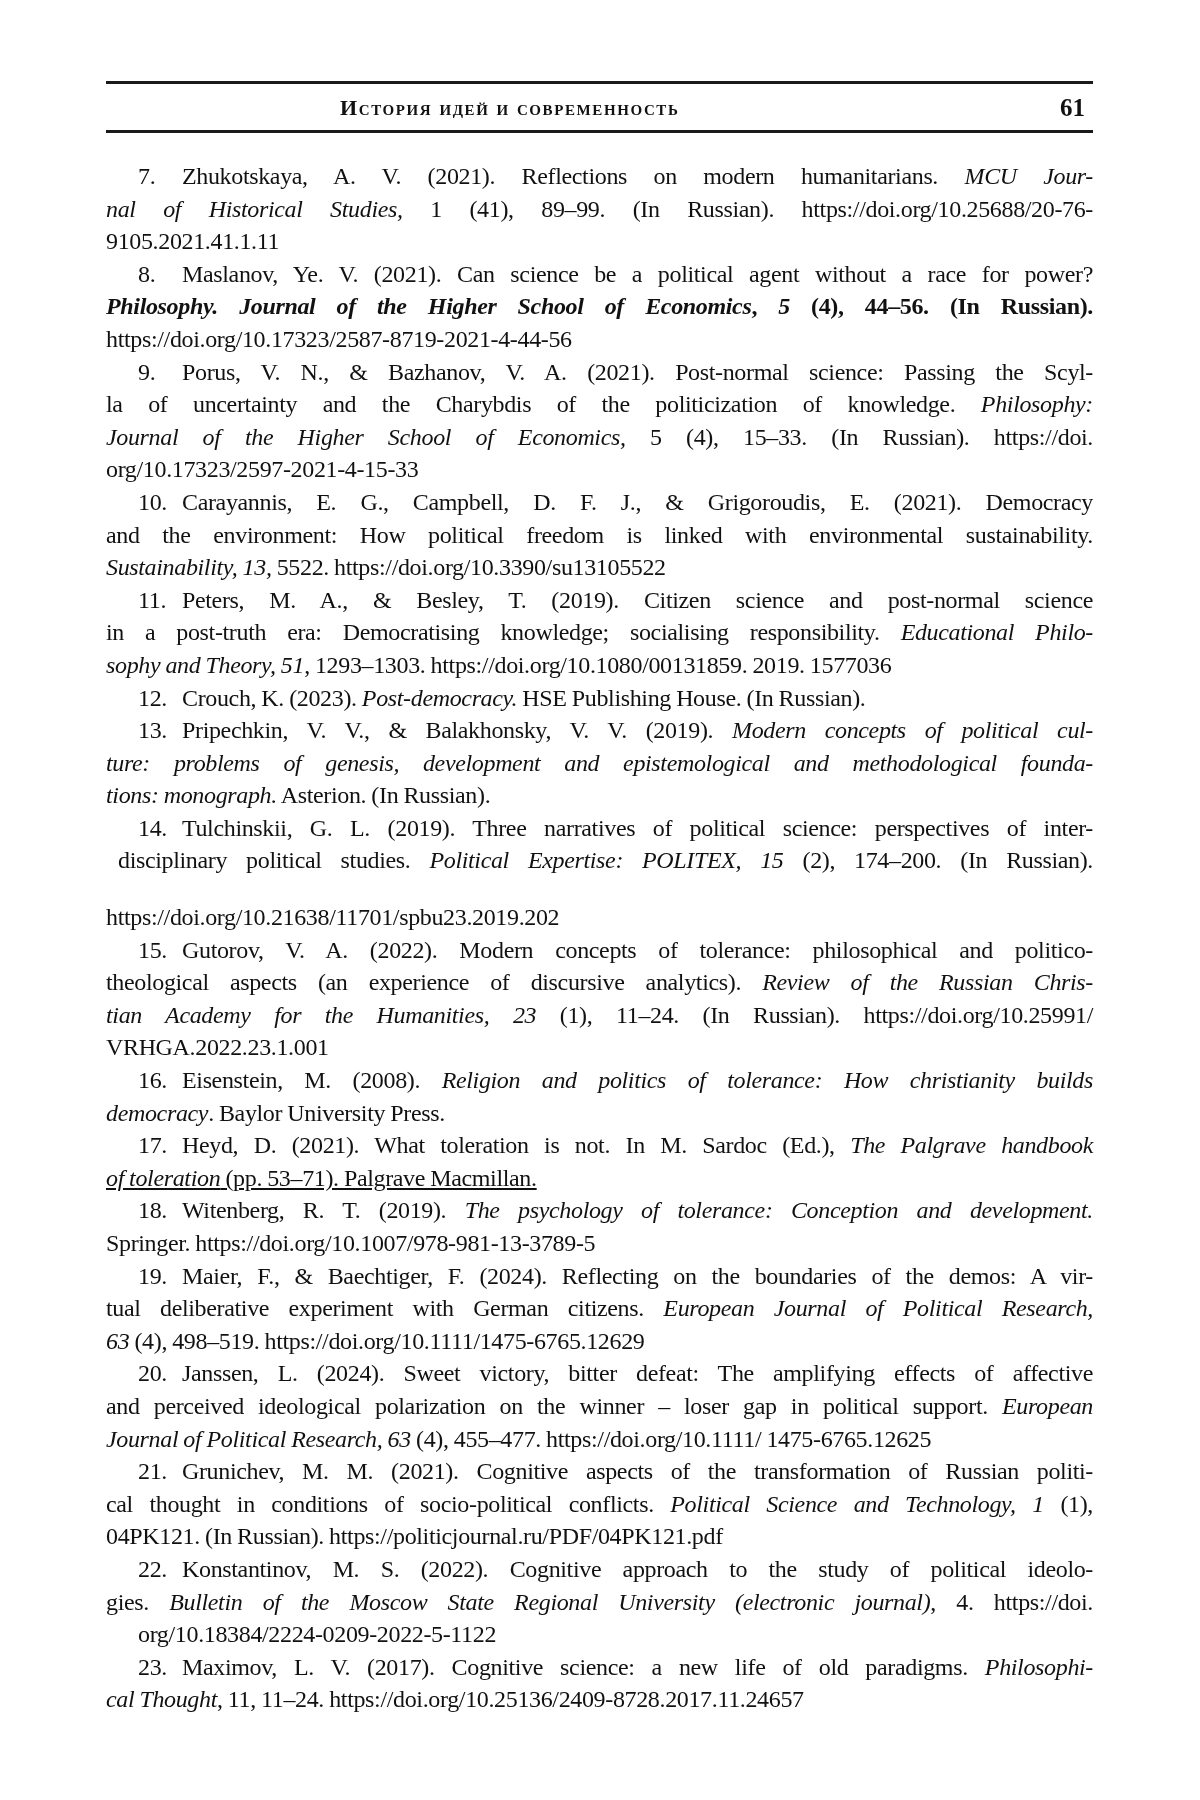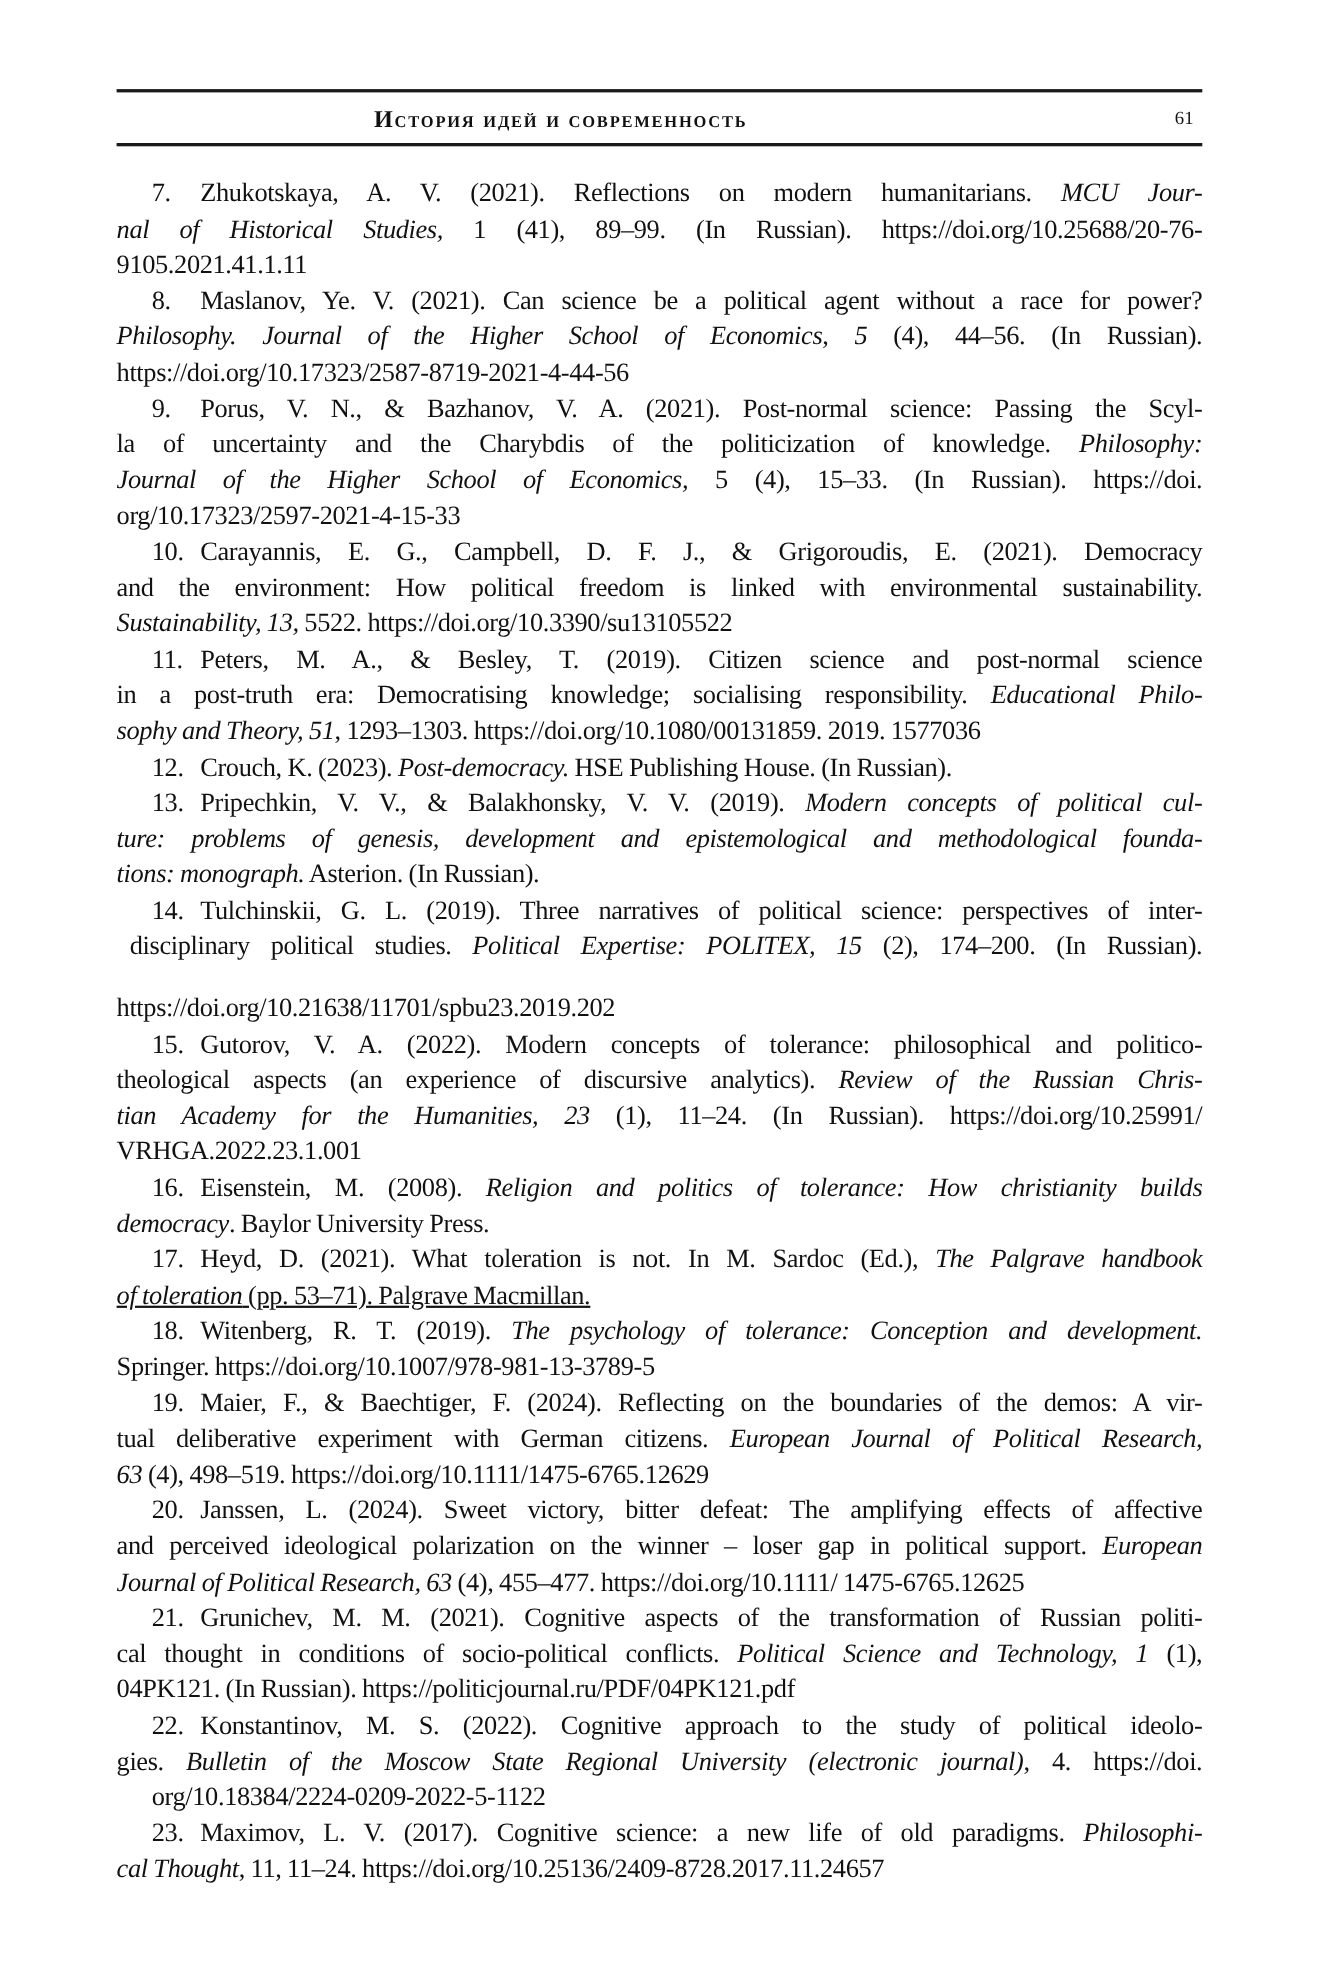--- a/index.html
+++ b/index.html
@@ -46,22 +46,22 @@
       font-variant: small-caps;
       font-size: 22px;
       letter-spacing: 1.6px;
       line-height: 32px;
       white-space: nowrap;
     }
     .page-number {
       position: absolute;
       right: 8px;
       top: 0;
-      font-weight: normal;
-      font-size: 17px;
+      font-weight: bold;
+      font-size: 25px;
       line-height: 32px;
     }
     .refs {
       position: absolute;
       left: 0;
       top: 160px;
       width: 987px;
     }
     .line {
       display: block;
@@ -102,21 +102,21 @@
   <div class="rule bottom"></div>
 
   <div class="refs" id="refs">
       <div>
         <div class="line first" style="white-space: nowrap;"><span class="num">7.</span><span>Zhukotskaya, A. V. (2021). Reflections on modern humanitarians. </span><span class="it">MCU Jour-</span></div>
         <div class="line" style="white-space: nowrap;"><span class="it">nal of Historical Studies,</span><span> 1 (41), 89–99. (In Russian). https://doi.org/10.25688/20-76-</span></div>
         <div class="line last" style="white-space: nowrap; text-align: right;"><span>9105.2021.41.1.11</span></div>
       </div>
       <div>
         <div class="line first" style="white-space: nowrap;"><span class="num">8.</span><span>Maslanov, Ye. V. (2021). Can science be a political agent without a race for power?</span></div>
-        <div class="line" style="white-space: nowrap;"><span class="it">Philosophy. Journal of the Higher School of Economics</span><span>, </span><span class="it">5</span><span> (4), 44–56. (In Russian).</span></div>
+        <div class="line" style="white-space: nowrap; font-weight: bold;"><span class="it">Philosophy. Journal of the Higher School of Economics</span><span>, </span><span class="it">5</span><span> (4), 44–56. (In Russian).</span></div>
         <div class="line last" style="white-space: nowrap;"><span>https://doi.org/10.17323/2587-8719-2021-4-44-56</span></div>
       </div>
       <div>
         <div class="line first" style="white-space: nowrap;"><span class="num">9.</span><span>Porus, V. N., &amp; Bazhanov, V. A. (2021). Post-normal science: Passing the Scyl-</span></div>
         <div class="line" style="white-space: nowrap;"><span>la of uncertainty and the Charybdis of the politicization of knowledge. </span><span class="it">Philosophy:</span></div>
         <div class="line" style="white-space: nowrap;"><span class="it">Journal of the Higher School of Economics,</span><span> 5 (4), 15–33. (In Russian). https://doi.</span></div>
         <div class="line last" style="white-space: nowrap;"><span>org/10.17323/2597-2021-4-15-33</span></div>
       </div>
       <div>
         <div class="line first" style="white-space: nowrap;"><span class="num">10.</span><span>Carayannis, E. G., Campbell, D. F. J., &amp; Grigoroudis, E. (2021). Democracy</span></div>

